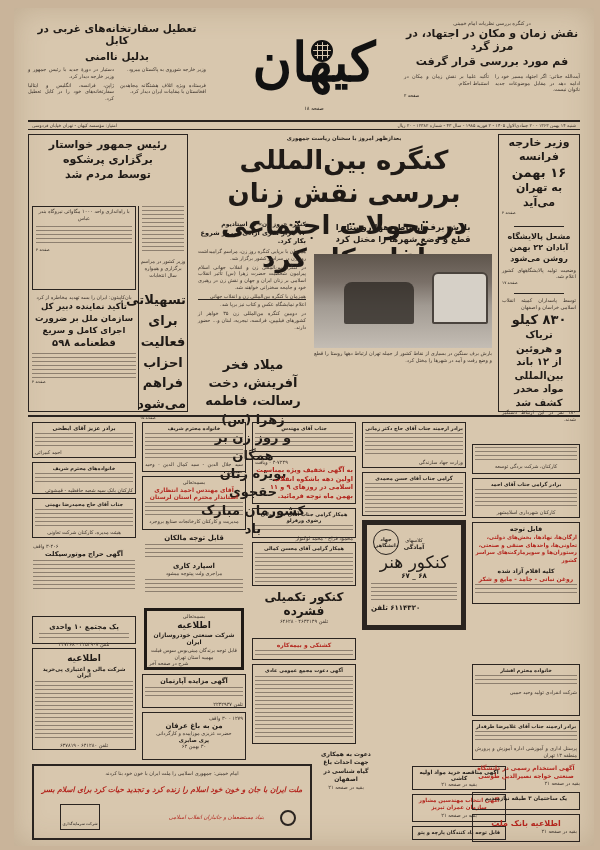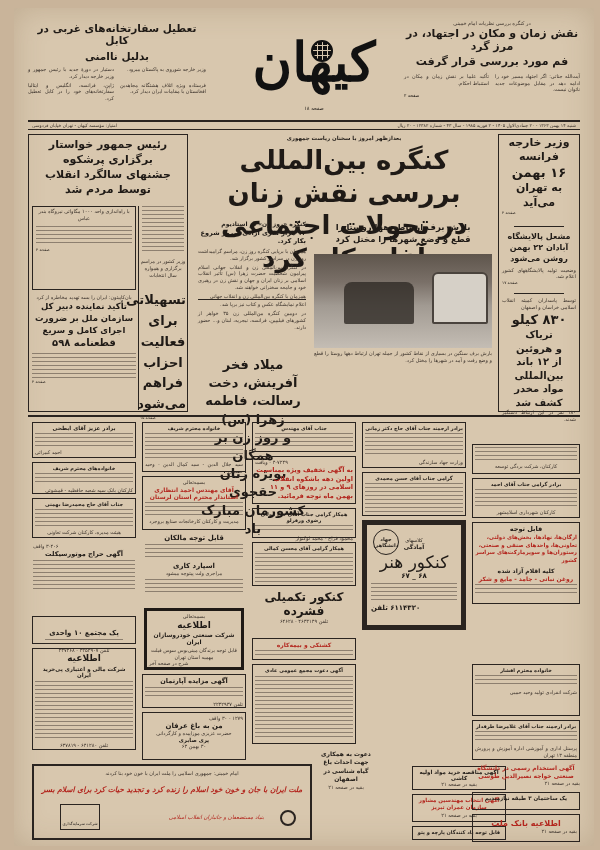--- a/index.html
+++ b/index.html
@@ -134,21 +134,20 @@
   <div class="abs photo" style="left:300px;top:246px;width:178px;height:94px;">
     <div class="abs people" style="left:30px;top:28px;width:70px;height:42px;opacity:0.8;"></div>
     <div class="abs bus" style="left:118px;top:18px;width:56px;height:52px;"></div>
   </div>
   <div class="abs small" style="left:300px;top:342px;width:178px;">بارش برف سنگین در بسیاری از نقاط کشور از جمله تهران ارتباط دهها روستا را قطع و وضع رفت و آمد در شهرها را مختل کرد.</div>
 
   <div class="abs box" style="left:14px;top:126px;width:160px;height:278px;"></div>
   <div class="abs rtl hl" style="left:18px;top:130px;width:152px;font-size:11px;line-height:1.35;">
     <div>رئیس جمهور خواستار</div>
     <div>برگزاری پرشکوه</div>
-    <div>جشنهای سالگرد انقلاب</div>
     <div>توسط مردم شد</div>
   </div>
   <div class="abs box" style="left:18px;top:198px;width:104px;height:84px;">
     <div class="small" style="text-align:center;padding:1px;">با راه‌اندازی واحد ۱۰۰۰ مگاواتی نیروگاه بندر عباس</div>
     <div class="filler" style="margin:3px;height:18px;"></div>
     <div style="font-size:4px;padding-left:3px;">صفحه ۲</div>
   </div>
   <div class="abs rtl" style="left:18px;top:286px;width:104px;">
     <div class="small" style="text-align:center;">بان‌کاپیتون: ایران را بسه تهدید مخاطره از کرد</div>
     <div class="hl" style="font-size:8.5px;line-height:1.4;">
@@ -190,21 +189,21 @@
   <div class="abs box rtl" style="left:18px;top:490px;width:104px;height:40px;padding:2px;">
     <div style="font-size:5px;font-weight:bold;">جناب آقای حاج محمدرضا بهمنی</div>
     <div class="filler" style="height:18px;margin:2px 0;"></div>
     <div class="small" style="text-align:center;">هیئت مدیره، کارکنان شرکت تعاونی</div>
   </div>
   <div class="abs rtl" style="left:18px;top:534px;width:104px;padding:1px;">
     <div class="small" style="text-align:left;">۳-۴۰۶ واقف</div>
     <div style="font-size:6.5px;font-weight:bold;">آگهی حراج موتورسیکلت</div>
     <div class="filler" style="height:30px;margin-top:2px;"></div>
   </div>
-  <div class="abs box rtl" style="left:18px;top:608px;width:104px;height:28px;padding:12px;">
+  <div class="abs box rtl" style="left:18px;top:608px;width:104px;height:28px;padding:6px;">
     <div style="font-size:7px;font-weight:bold;">یک مجتمع ۱۰ واحدی</div>
     <div class="filler" style="height:6px;margin:2px 0;"></div>
     <div class="small" style="text-align:center;">تلفن ۲۲۵۲۹۰۷ - ۲۳۷۲۶۸</div>
   </div>
   <div class="abs box rtl" style="left:18px;top:640px;width:104px;height:102px;padding:2px;">
     <div style="font-size:9px;font-weight:bold;margin-top:2px;">اطلاعیه</div>
     <div style="font-size:5.5px;font-weight:bold;margin-top:3px;">شرکت مالی و اعتباری پی‌خرید ایران</div>
     <div class="filler" style="height:58px;margin:3px 0;"></div>
     <div class="small" style="text-align:center;">تلفن ۶۴۱۲۸۰ - ۶۳۷۸۱۹</div>
   </div>

